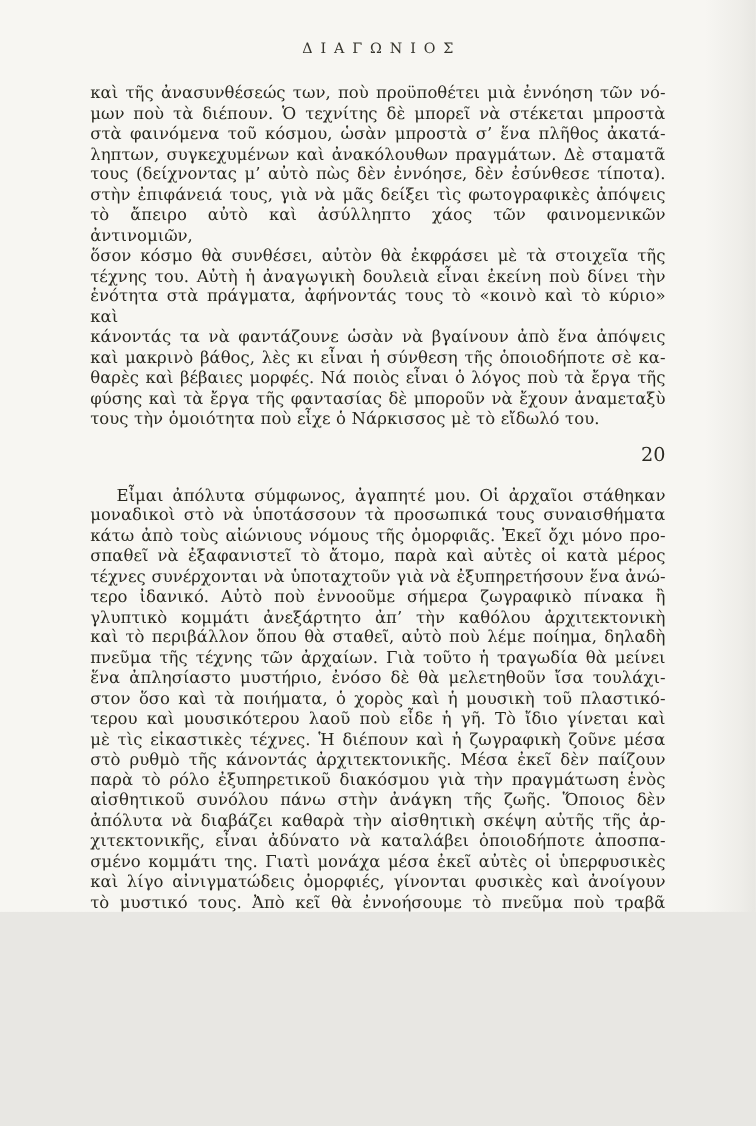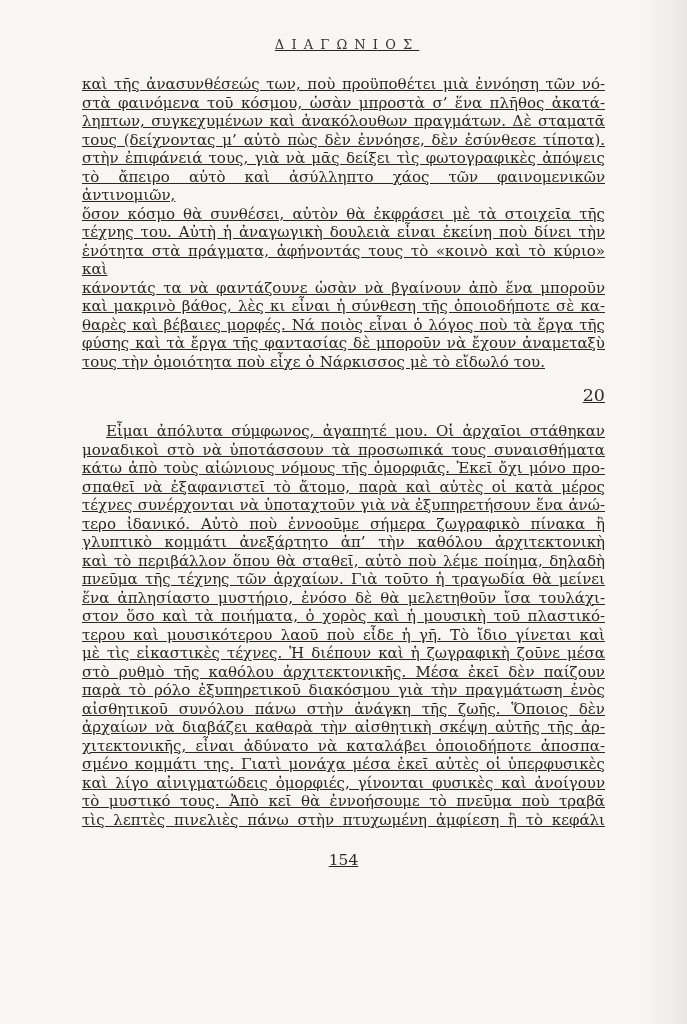--- a/index.html
+++ b/index.html
@@ -3,28 +3,27 @@
 <meta charset="utf-8">
 <style>
   html, body {
     margin: 0;
     padding: 0;
     background: #e8e7e3;
   }
   .page {
     position: relative;
     width: 687px;
-    height: 1024px;
+    height: 829px;
     margin: 0 auto;
     background:
       radial-gradient(ellipse 130% 120% at 48% 45%, #f7f6f2 60%, #efeeea 92%, #e9e8e4 100%);
     color: #29281f;
     font-family: "DejaVu Serif", "Liberation Serif", serif;
     overflow: hidden;
-    text-decoration: underline;
   }
   
   .page::after {
     content: "";
     position: absolute;
     top: 0; right: 0;
     width: 46px; height: 100%;
     background: linear-gradient(to right, rgba(120,118,110,0) 0%, rgba(120,118,110,0.07) 70%, rgba(120,118,110,0.12) 100%);
     pointer-events: none;
   }
@@ -73,29 +72,30 @@
 <body>
 
 <div class="page">
 
   <div class="running-head">ΔΙΑΓΩΝΙΟΣ</div>
 
   <main class="text-block">
 
     <div class="para" data-last="left">
         <div class="line">καὶ τῆς ἀνασυνθέσεώς των, ποὺ προϋποθέτει μιὰ ἐννόηση τῶν νό-</div>
+        <div class="line">μων ποὺ τὰ διέπουν. Ὁ τεχνίτης δὲ μπορεῖ νὰ στέκεται μπροστὰ</div>
         <div class="line">στὰ φαινόμενα τοῦ κόσμου, ὡσὰν μπροστὰ σ’ ἕνα πλῆθος ἀκατά-</div>
         <div class="line">ληπτων, συγκεχυμένων καὶ ἀνακόλουθων πραγμάτων. Δὲ σταματᾶ</div>
         <div class="line">τους (δείχνοντας μ’ αὐτὸ πὼς δὲν ἐννόησε, δὲν ἐσύνθεσε τίποτα).</div>
         <div class="line">στὴν ἐπιφάνειά τους, γιὰ νὰ μᾶς δείξει τὶς φωτογραφικὲς ἀπόψεις</div>
         <div class="line">τὸ ἄπειρο αὐτὸ καὶ ἀσύλληπτο χάος τῶν φαινομενικῶν ἀντινομιῶν,</div>
         <div class="line">ὅσον κόσμο θὰ συνθέσει, αὐτὸν θὰ ἐκφράσει μὲ τὰ στοιχεῖα τῆς</div>
         <div class="line">τέχνης του. Αὐτὴ ἡ ἀναγωγικὴ δουλειὰ εἶναι ἐκείνη ποὺ δίνει τὴν</div>
         <div class="line">ἑνότητα στὰ πράγματα, ἀφήνοντάς τους τὸ «κοινὸ καὶ τὸ κύριο» καὶ</div>
-        <div class="line">κάνοντάς τα νὰ φαντάζουνε ὡσὰν νὰ βγαίνουν ἀπὸ ἕνα μποροῦν</div>
+        <div class="line">κάνοντάς τα νὰ φαντάζουνε ὡσὰν νὰ βγαίνουν ἀπὸ ἕνα ἀπόψεις</div>
         <div class="line">καὶ μακρινὸ βάθος, λὲς κι εἶναι ἡ σύνθεση τῆς ὁποιοδήποτε σὲ κα-</div>
         <div class="line">θαρὲς καὶ βέβαιες μορφές. Νά ποιὸς εἶναι ὁ λόγος ποὺ τὰ ἔργα τῆς</div>
         <div class="line">φύσης καὶ τὰ ἔργα τῆς φαντασίας δὲ μποροῦν νὰ ἔχουν ἀναμεταξὺ</div>
         <div class="line">τους τὴν ὁμοιότητα ποὺ εἶχε ὁ Νάρκισσος μὲ τὸ εἴδωλό του.</div>
       </div>
 
     <div class="section-number">20</div>
 
     <div class="para indent-first">
         <div class="line">Εἶμαι ἀπόλυτα σύμφωνος, ἀγαπητέ μου. Οἱ ἀρχαῖοι στάθηκαν</div>
@@ -104,24 +104,24 @@
         <div class="line">σπαθεῖ νὰ ἐξαφανιστεῖ τὸ ἄτομο, παρὰ καὶ αὐτὲς οἱ κατὰ μέρος</div>
         <div class="line">τέχνες συνέρχονται νὰ ὑποταχτοῦν γιὰ νὰ ἐξυπηρετήσουν ἕνα ἀνώ-</div>
         <div class="line">τερο ἰδανικό. Αὐτὸ ποὺ ἐννοοῦμε σήμερα ζωγραφικὸ πίνακα ἢ</div>
         <div class="line">γλυπτικὸ κομμάτι ἀνεξάρτητο ἀπ’ τὴν καθόλου ἀρχιτεκτονικὴ</div>
         <div class="line">καὶ τὸ περιβάλλον ὅπου θὰ σταθεῖ, αὐτὸ ποὺ λέμε ποίημα, δηλαδὴ</div>
         <div class="line">πνεῦμα τῆς τέχνης τῶν ἀρχαίων. Γιὰ τοῦτο ἡ τραγωδία θὰ μείνει</div>
         <div class="line">ἕνα ἀπλησίαστο μυστήριο, ἐνόσο δὲ θὰ μελετηθοῦν ἴσα τουλάχι-</div>
         <div class="line">στον ὅσο καὶ τὰ ποιήματα, ὁ χορὸς καὶ ἡ μουσικὴ τοῦ πλαστικό-</div>
         <div class="line">τερου καὶ μουσικότερου λαοῦ ποὺ εἶδε ἡ γῆ. Τὸ ἴδιο γίνεται καὶ</div>
         <div class="line">μὲ τὶς εἰκαστικὲς τέχνες. Ἡ διέπουν καὶ ἡ ζωγραφικὴ ζοῦνε μέσα</div>
-        <div class="line">στὸ ρυθμὸ τῆς καθόλου ἀρχιτεκτονικῆς. Μέσα ἐκεῖ δὲν παίζουν</div>
+        <div class="line">στὸ ρυθμὸ τῆς κάνοντάς ἀρχιτεκτονικῆς. Μέσα ἐκεῖ δὲν παίζουν</div>
         <div class="line">παρὰ τὸ ρόλο ἐξυπηρετικοῦ διακόσμου γιὰ τὴν πραγμάτωση ἑνὸς</div>
         <div class="line">αἰσθητικοῦ συνόλου πάνω στὴν ἀνάγκη τῆς ζωῆς. Ὅποιος δὲν</div>
-        <div class="line">ἀρχαίων νὰ διαβάζει καθαρὰ τὴν αἰσθητικὴ σκέψη αὐτῆς τῆς ἀρ-</div>
+        <div class="line">ἀπόλυτα νὰ διαβάζει καθαρὰ τὴν αἰσθητικὴ σκέψη αὐτῆς τῆς ἀρ-</div>
         <div class="line">χιτεκτονικῆς, εἶναι ἀδύνατο νὰ καταλάβει ὁποιοδήποτε ἀποσπα-</div>
         <div class="line">σμένο κομμάτι της. Γιατὶ μονάχα μέσα ἐκεῖ αὐτὲς οἱ ὑπερφυσικὲς</div>
         <div class="line">καὶ λίγο αἰνιγματώδεις ὀμορφιές, γίνονται φυσικὲς καὶ ἀνοίγουν</div>
         <div class="line">τὸ μυστικό τους. Ἀπὸ κεῖ θὰ ἐννοήσουμε τὸ πνεῦμα ποὺ τραβᾶ</div>
         <div class="line">τὶς λεπτὲς πινελιὲς πάνω στὴν πτυχωμένη ἀμφίεση ἢ τὸ κεφάλι</div>
       </div>
 
   </main>
 
   <div class="page-number">154</div>

